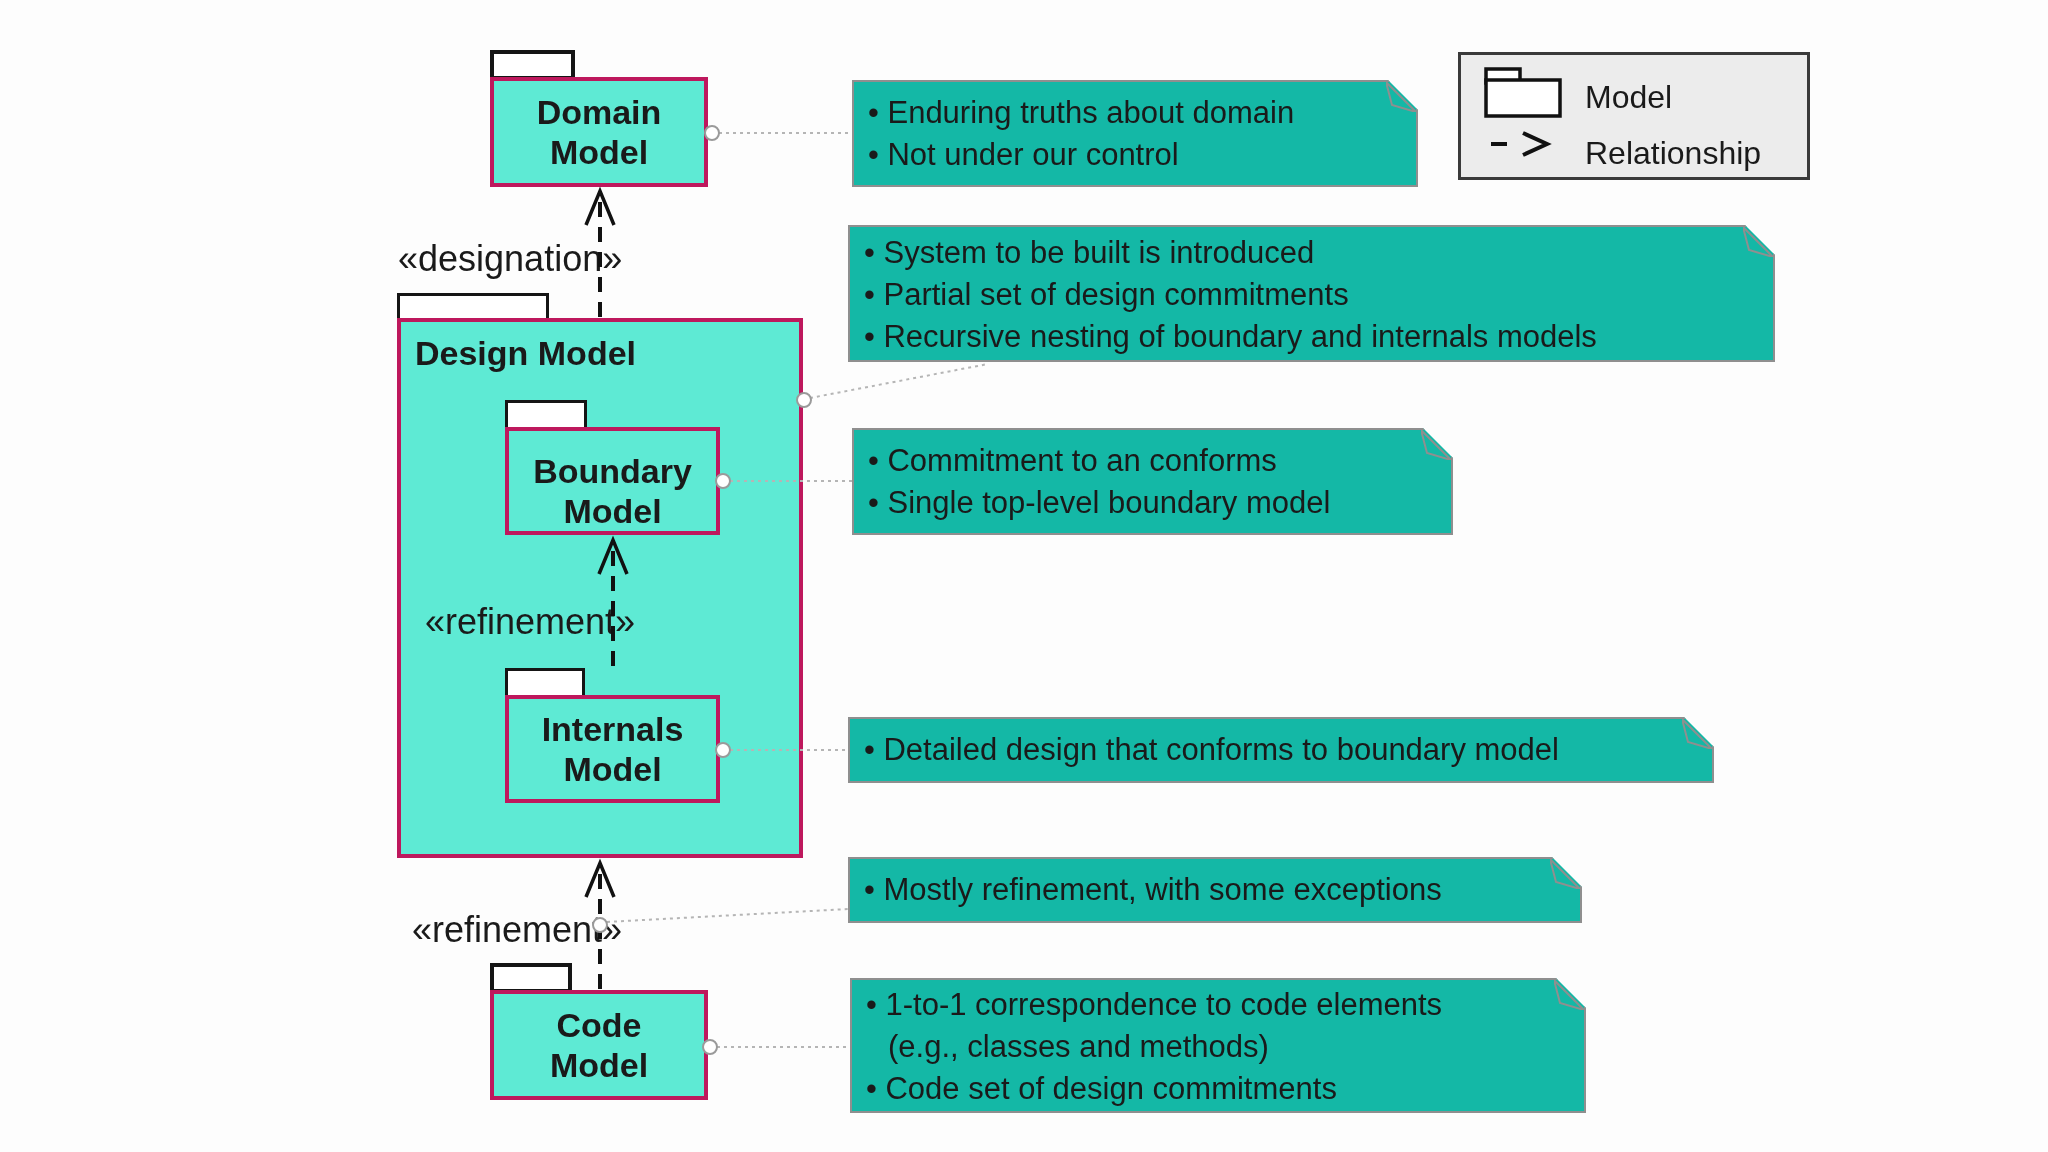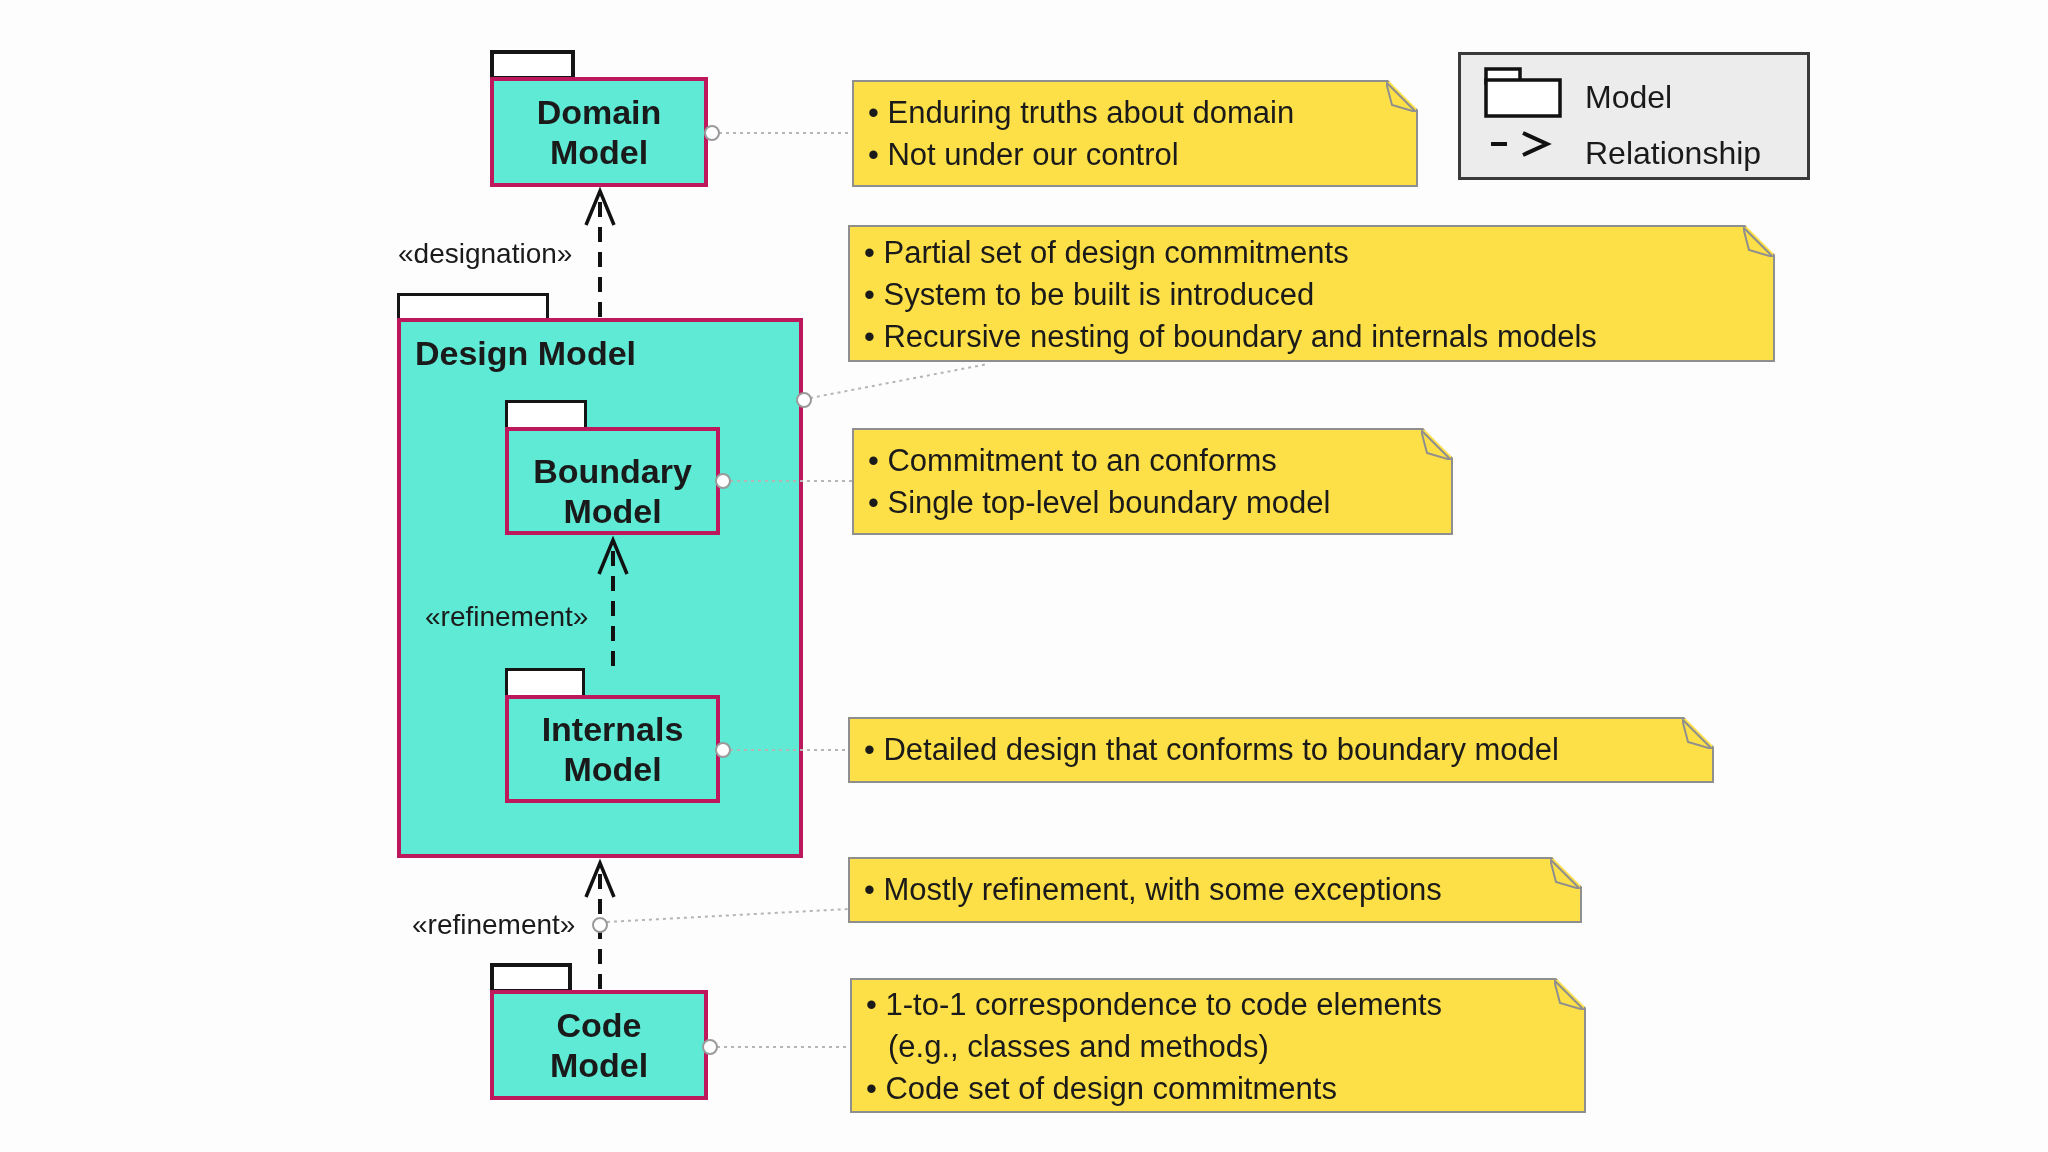--- a/index.html
+++ b/index.html
@@ -10,30 +10,30 @@
   
   .pkg-tab{position:absolute;background:#fff;border:4px solid #151515;box-sizing:border-box;}
   .pkg-body{
     position:absolute;background:#5eead4;border:4px solid #be185d;box-sizing:border-box;
     display:flex;align-items:center;justify-content:center;text-align:center;
   }
   .pkg-label{font-weight:bold;font-size:34px;line-height:1.18;white-space:pre-line;}
   .pkg-label-topleft{position:absolute;left:14px;top:12px;font-weight:bold;font-size:34px;}
   
   .note{
-    position:absolute;background:#fde047;border:2px solid #8f8f8f;box-sizing:border-box;
+    position:absolute;background:#14b8a6;border:2px solid #8f8f8f;box-sizing:border-box;
     clip-path:polygon(0 0,calc(100% - 30px) 0,100% 30px,100% 100%,0 100%);
     font-size:31px;line-height:42px;
   }
   .note-text{padding-left:14px;padding-right:6px;}
   .note-line{white-space:nowrap;}
   .note-line.cont{padding-left:22px;}
   .fold{position:absolute;top:0;right:0;}
   
-  .stereo{position:absolute;font-size:28px;white-space:nowrap;}
+  .stereo{position:absolute;font-size:36px;white-space:nowrap;}
   
   .legend{
     position:absolute;left:1458px;top:52px;width:352px;height:128px;box-sizing:border-box;
     background:#ececec;border:3px solid #3a3a3a;
   }
   .legend-label{position:absolute;left:124px;font-size:32px;}
   
   #overlay{position:absolute;left:0;top:0;pointer-events:none;}
 </style>
 </head>
@@ -82,22 +82,22 @@
       <div class="note-line">• Enduring truths about domain</div>
       <div class="note-line">• Not under our control</div>
     </div>
   </div>
 
   <div class="note" style="left:848px;top:225px;width:927px;height:137px;padding-top:5px;">
     <svg class="fold" width="30" height="30">
       <path d="M0,0 L30,30 M0,0 L6,23 L30,30" stroke="#8f8f8f" stroke-width="2" fill="none"></path>
     </svg>
     <div class="note-text">
+      <div class="note-line">• System to be built is introduced</div>
       <div class="note-line">• Partial set of design commitments</div>
-      <div class="note-line">• System to be built is introduced</div>
       <div class="note-line">• Recursive nesting of boundary and internals models</div>
     </div>
   </div>
 
   <div class="note" style="left:852px;top:428px;width:601px;height:107px;padding-top:10px;">
     <svg class="fold" width="30" height="30">
       <path d="M0,0 L30,30 M0,0 L6,23 L30,30" stroke="#8f8f8f" stroke-width="2" fill="none"></path>
     </svg>
     <div class="note-text">
       <div class="note-line">• Commitment to an conforms</div>

